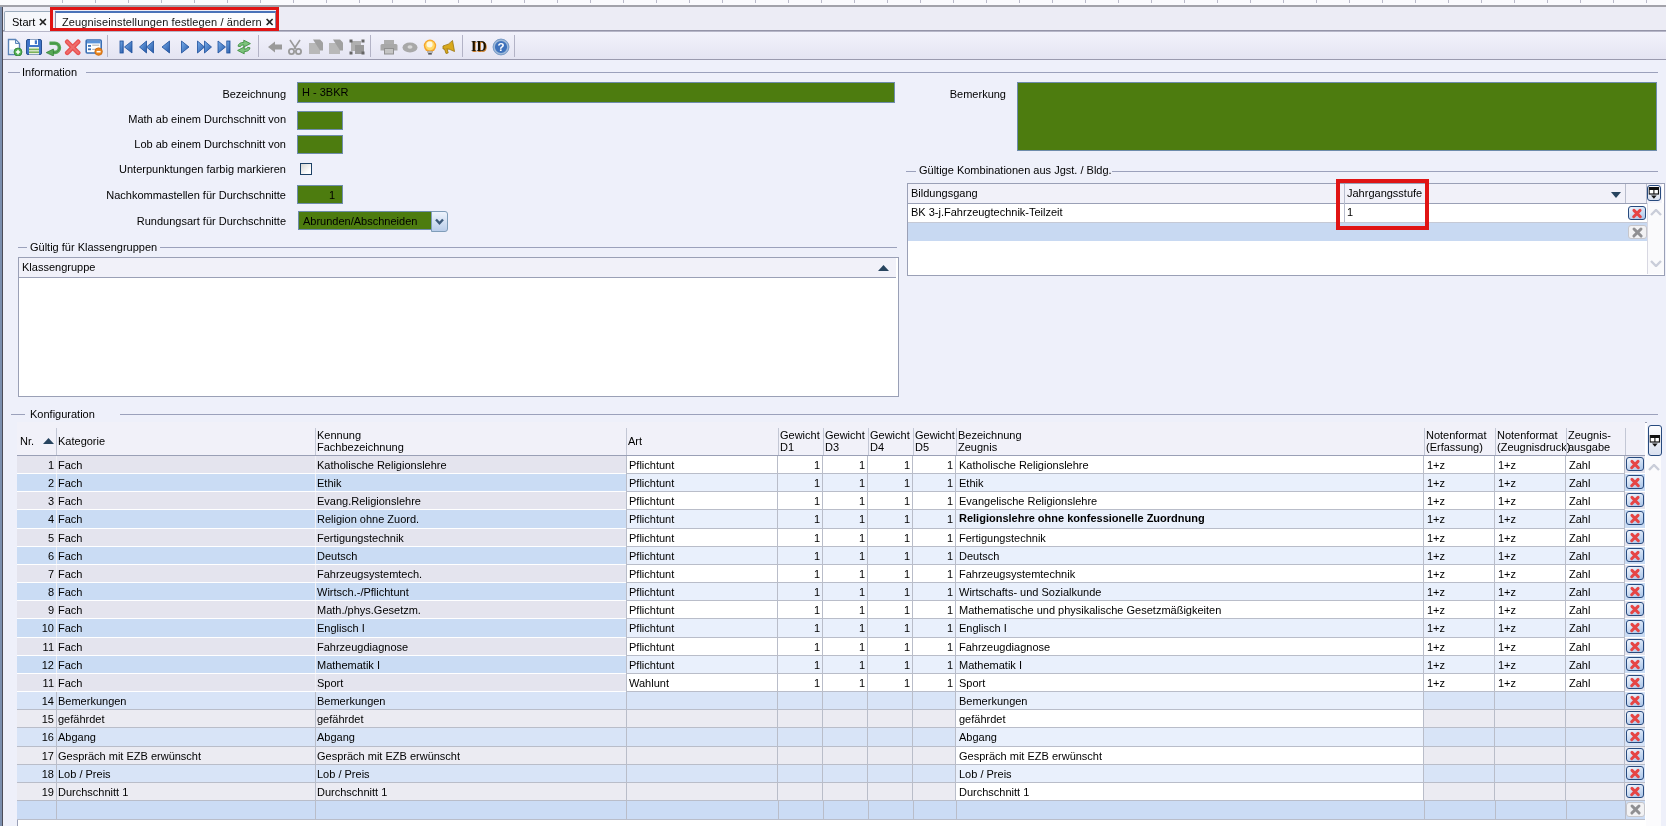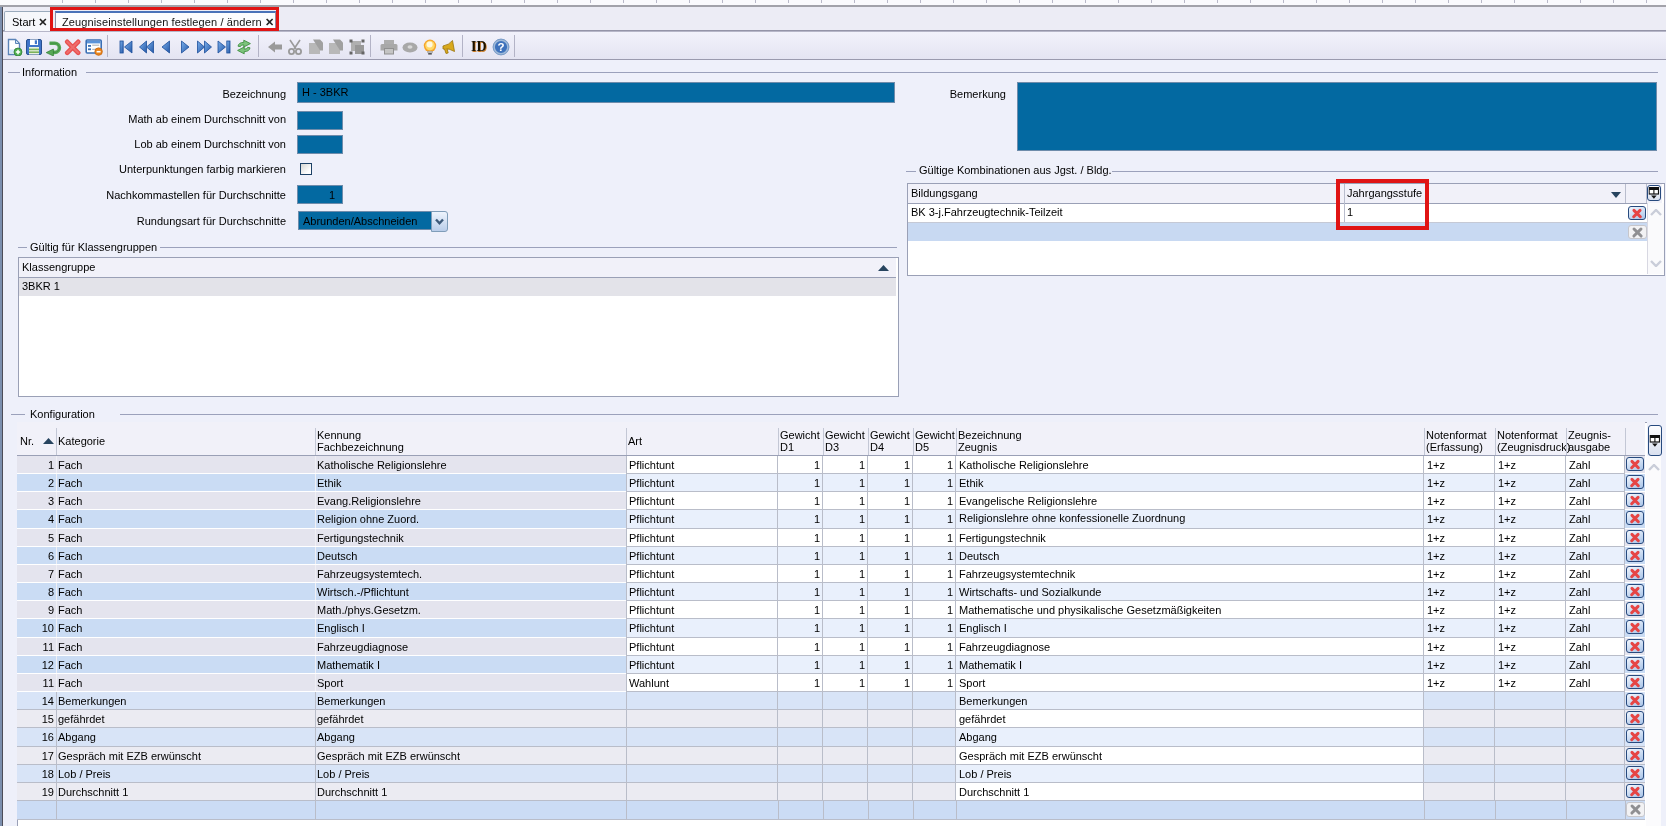--- a/index.html
+++ b/index.html
@@ -22,21 +22,21 @@
 #tabAct span{position:absolute;left:6px;top:3px;font-size:11px;letter-spacing:0.12px;color:#111;}
 .tabx{font-weight:bold;font-size:11px;color:#222;}
 
 #toolbar{left:3px;top:31px;width:1663px;height:27px;background:linear-gradient(#f2f2fb,#e4e4f2);
  border-top:1px solid #b6b6c8;border-bottom:1px solid #9a9aae;}
 .tsep{position:absolute;top:3px;width:1px;height:22px;background:#b3b3c6;}
 
 .legend{position:absolute;height:13px;font-size:11px;color:#000;white-space:nowrap;}
 .hline{position:absolute;height:1px;background:#9ba1bb;}
 
-.inp{position:absolute;background:#0369a1;border:1px solid #6e8cab;}
+.inp{position:absolute;background:#4d7c0f;border:1px solid #6e8cab;}
 .rlbl{position:absolute;text-align:right;white-space:nowrap;}
 
 .th{background:#f1f1f9;}
 .xbtn{position:absolute;width:16px;height:12px;border:1.5px solid #274a7e;border-radius:3px;
  background:linear-gradient(160deg,#f2f7fe,#a9c4e8);}
 .xbtn:before,.xbtn:after{content:"";position:absolute;left:2px;top:4.5px;width:12px;height:3.4px;
  background:#e64545;border-radius:1.7px;}
 .xbtn:before{transform:rotate(45deg);}
 .xbtn:after{transform:rotate(-45deg);}
 .gxbtn{position:absolute;width:17px;height:12px;border:1px solid #c6c6cb;border-radius:3px;background:#f2f2f4;}
@@ -297,23 +297,20 @@
 
 <div class="hline" style="left:18px;top:247px;width:9px;"></div>
 <div class="legend" style="left:30px;top:241px;">Gültig für Klassengruppen</div>
 <div class="hline" style="left:160px;top:247px;width:737px;"></div>
 <div id="klass" class="abs" style="left:18px;top:257px;width:879px;height:138px;border:1px solid #9aa0b6;background:#fff;">
   <div class="abs th" style="left:0;top:0;width:877px;height:19px;border-bottom:1px solid #9aa0b6;"></div>
   <div class="abs" style="left:3px;top:3px;">Klassengruppe</div>
   <svg class="abs" style="left:859px;top:7px;" width="11" height="6">
       <path d="M5.5 0 L11 6 L0 6 Z" fill="#27445f"></path>
     </svg>
-  <div class="abs" style="left:0;top:20px;width:877px;height:18px;background:#e3e3e9;border-bottom:1px solid #fff;">
-    <span style="position:absolute;left:3px;top:2px;">3BKR 1</span>
-  </div>
 </div>
 
 <div class="hline" style="left:11px;top:414px;width:14px;"></div>
 <div class="legend" style="left:30px;top:408px;">Konfiguration</div>
 <div class="hline" style="left:120px;top:414px;width:1538px;"></div>
 
 <div id="konf" class="abs" style="left:17px;top:422px;width:1629px;height:404px;border-left:1px solid #9aa0b6;border-top:1px solid #9aa0b6;background:#fff;"></div>
 <div id="ktbl" class="abs" style="left:17px;top:422px;width:1628px;height:404px;">
 <div class="abs th" style="left:0;top:0;width:1628px;height:33px;border-bottom:1px solid #9aa0b6;"></div>
 <div class="abs" style="left:3px;top:13px;">Nr.</div>
@@ -444,21 +441,21 @@
 <div class="abs" style="left:1608px;top:0;width:20px;height:18px;background:#cadcf4;border-bottom:1px solid #fff;"></div>
 <div class="abs" style="left:609px;top:0;width:1px;height:19px;background:#b9bdc9;"></div>
 <span style="position:absolute;right:1591px;top:3px;">4</span>
 <span style="position:absolute;left:41px;top:3px;">Fach</span>
 <span style="position:absolute;left:300px;top:3px;">Religion ohne Zuord.</span>
 <span style="position:absolute;left:612px;top:3px;">Pflichtunt</span>
 <span style="position:absolute;left:761px;top:3px;width:42px;text-align:right;">1</span>
 <span style="position:absolute;left:806px;top:3px;width:42px;text-align:right;">1</span>
 <span style="position:absolute;left:851px;top:3px;width:42px;text-align:right;">1</span>
 <span style="position:absolute;left:896px;top:3px;width:40px;text-align:right;">1</span>
-<span style="position:absolute;left:942px;top:2px;">Religionslehre ohne konfessionelle Zuordnung</span>
+<span style="position:absolute;left:942px;top:2px;font-weight:bold;">Religionslehre ohne konfessionelle Zuordnung</span>
 <span style="position:absolute;left:1410px;top:3px;">1+z</span>
 <span style="position:absolute;left:1481px;top:3px;">1+z</span>
 <span style="position:absolute;left:1552px;top:3px;">Zahl</span>
 <div class="abs" style="left:39px;top:0;width:1px;height:18px;background:#f0f0f5;"></div>
 <div class="abs" style="left:298px;top:0;width:1px;height:18px;background:#f0f0f5;"></div>
 <div class="xbtn" style="left:1609px;top:1px;"></div>
 </div>
 <div class="abs" style="left:0;top:107px;width:1628px;height:18px;">
 <div class="abs" style="left:0;top:0;width:609px;height:17px;background:#e4e4ee;border-bottom:1px solid #fff;"></div>
 <div class="abs" style="left:609px;top:0;width:151px;height:17px;background:#ffffff;border-right:1px solid #b9bdc9;border-bottom:1px solid #b9bdc9;"></div>

